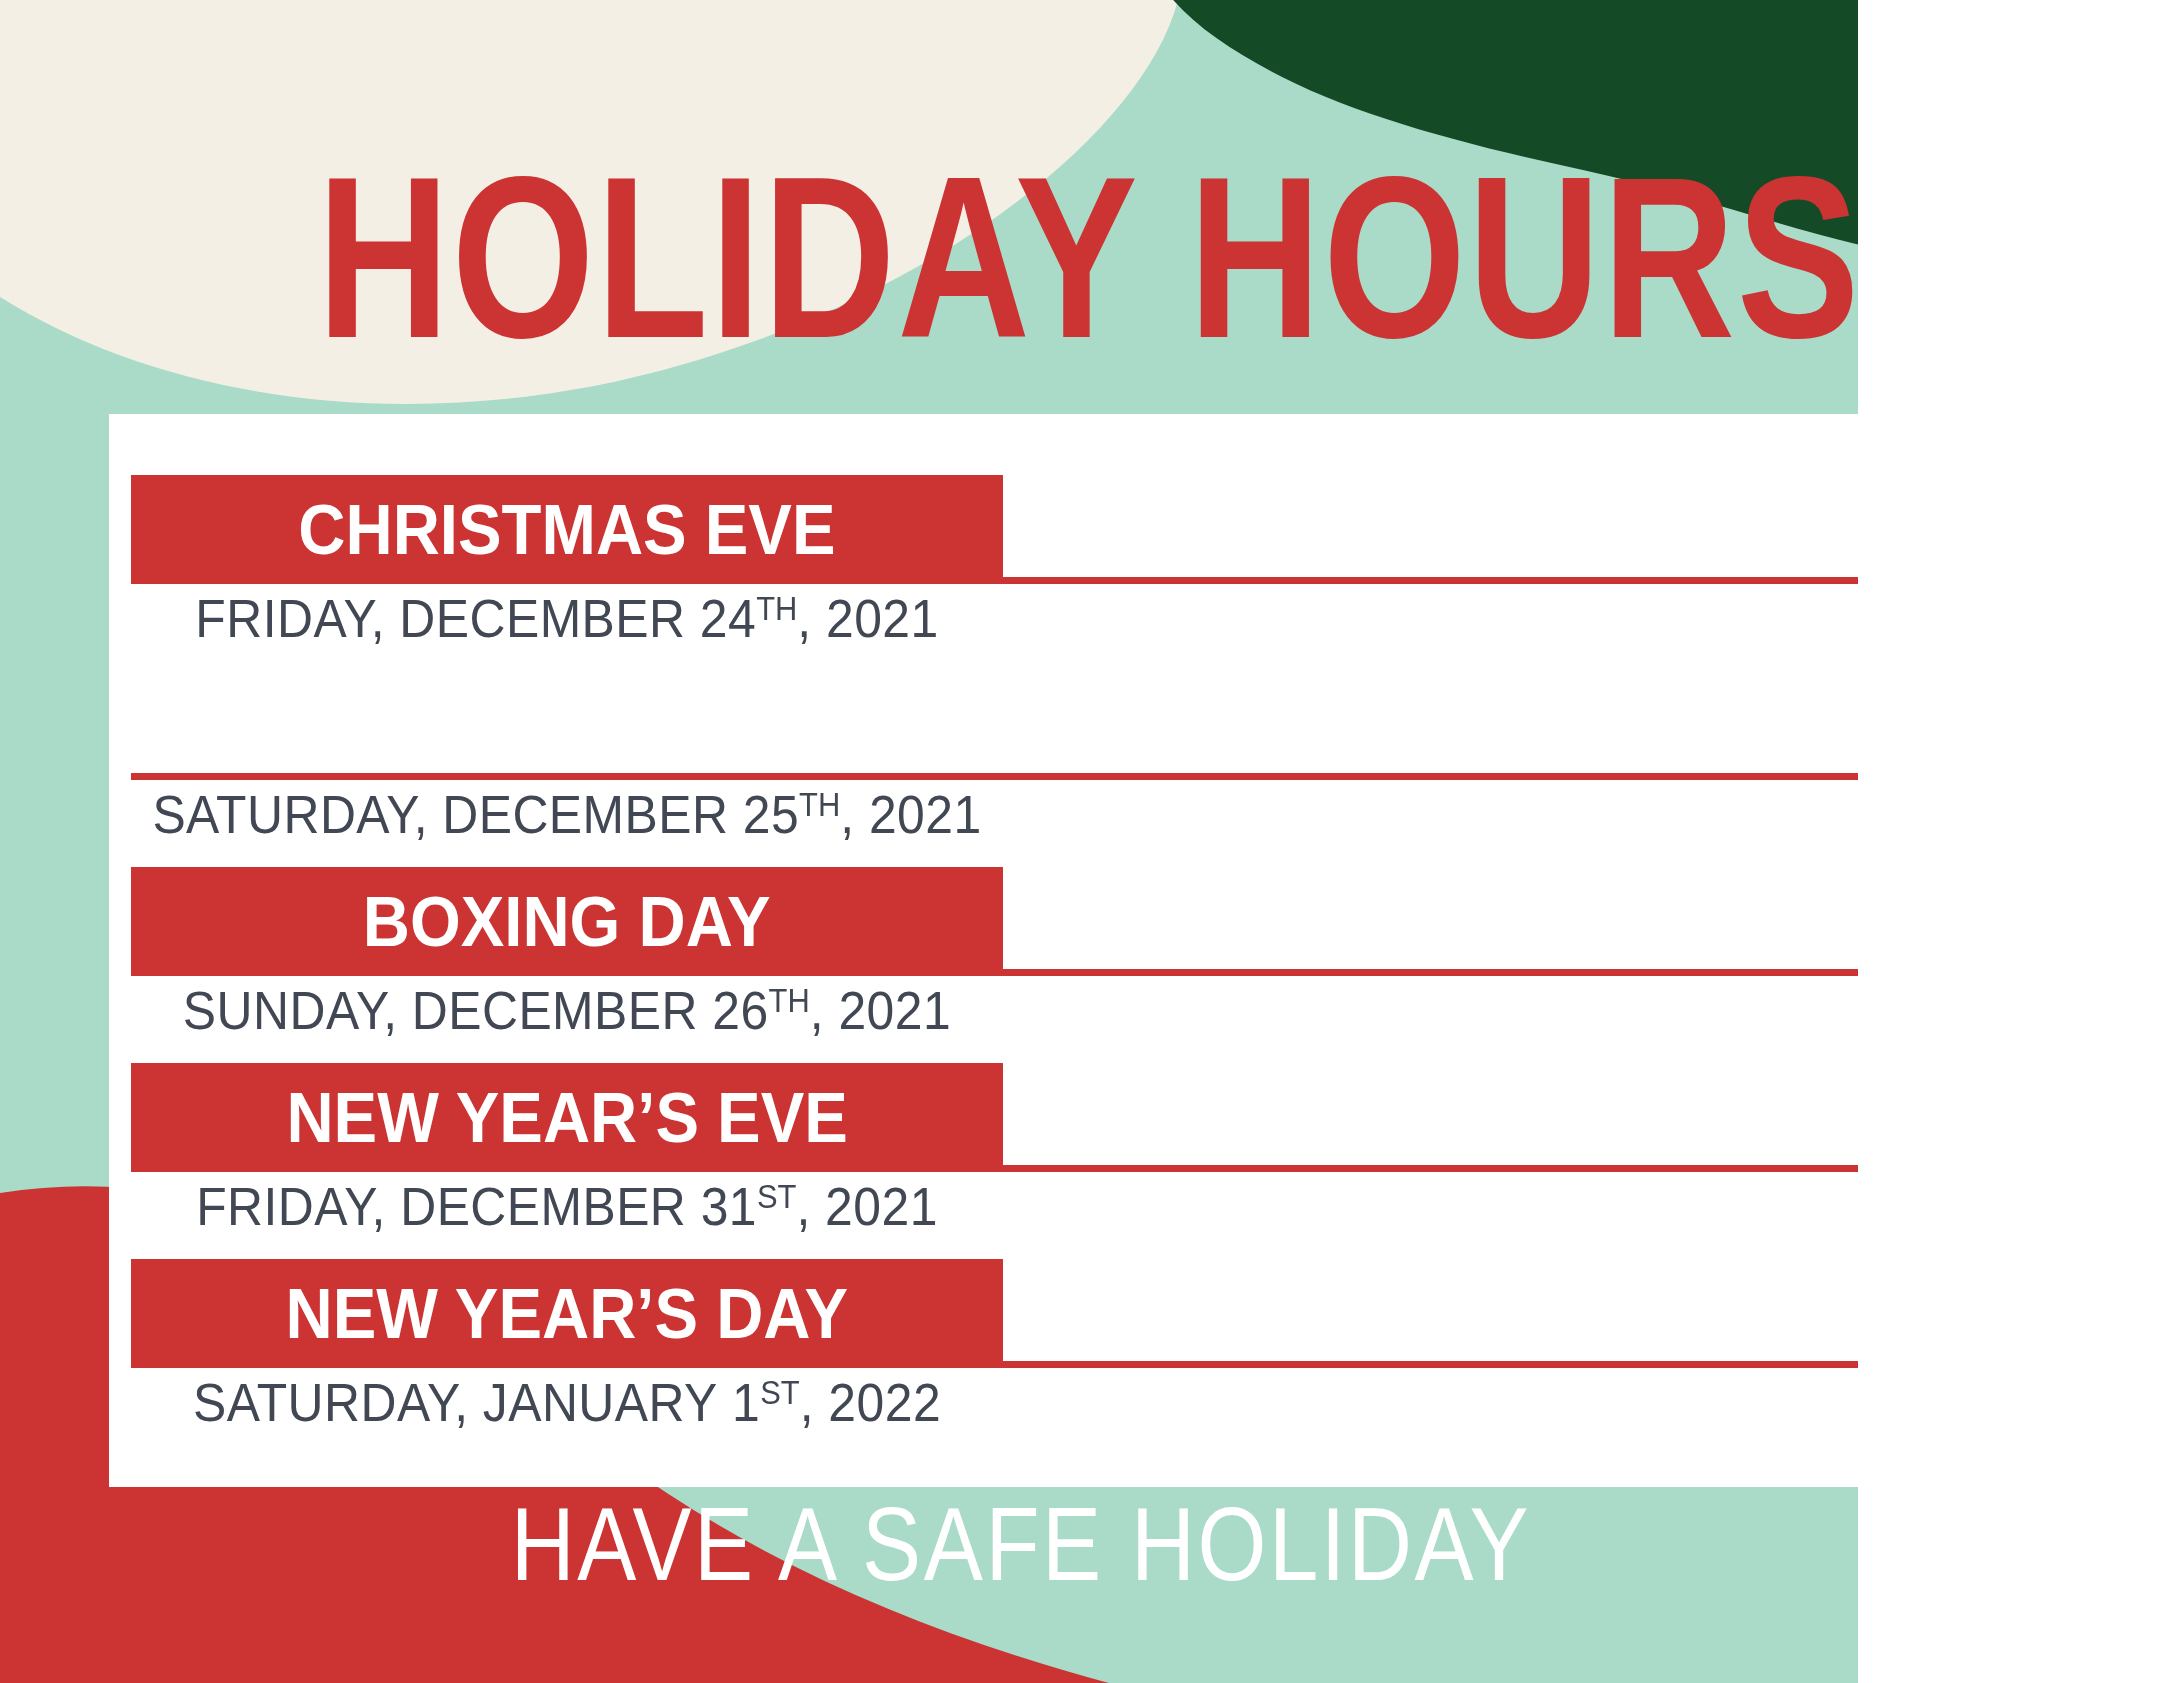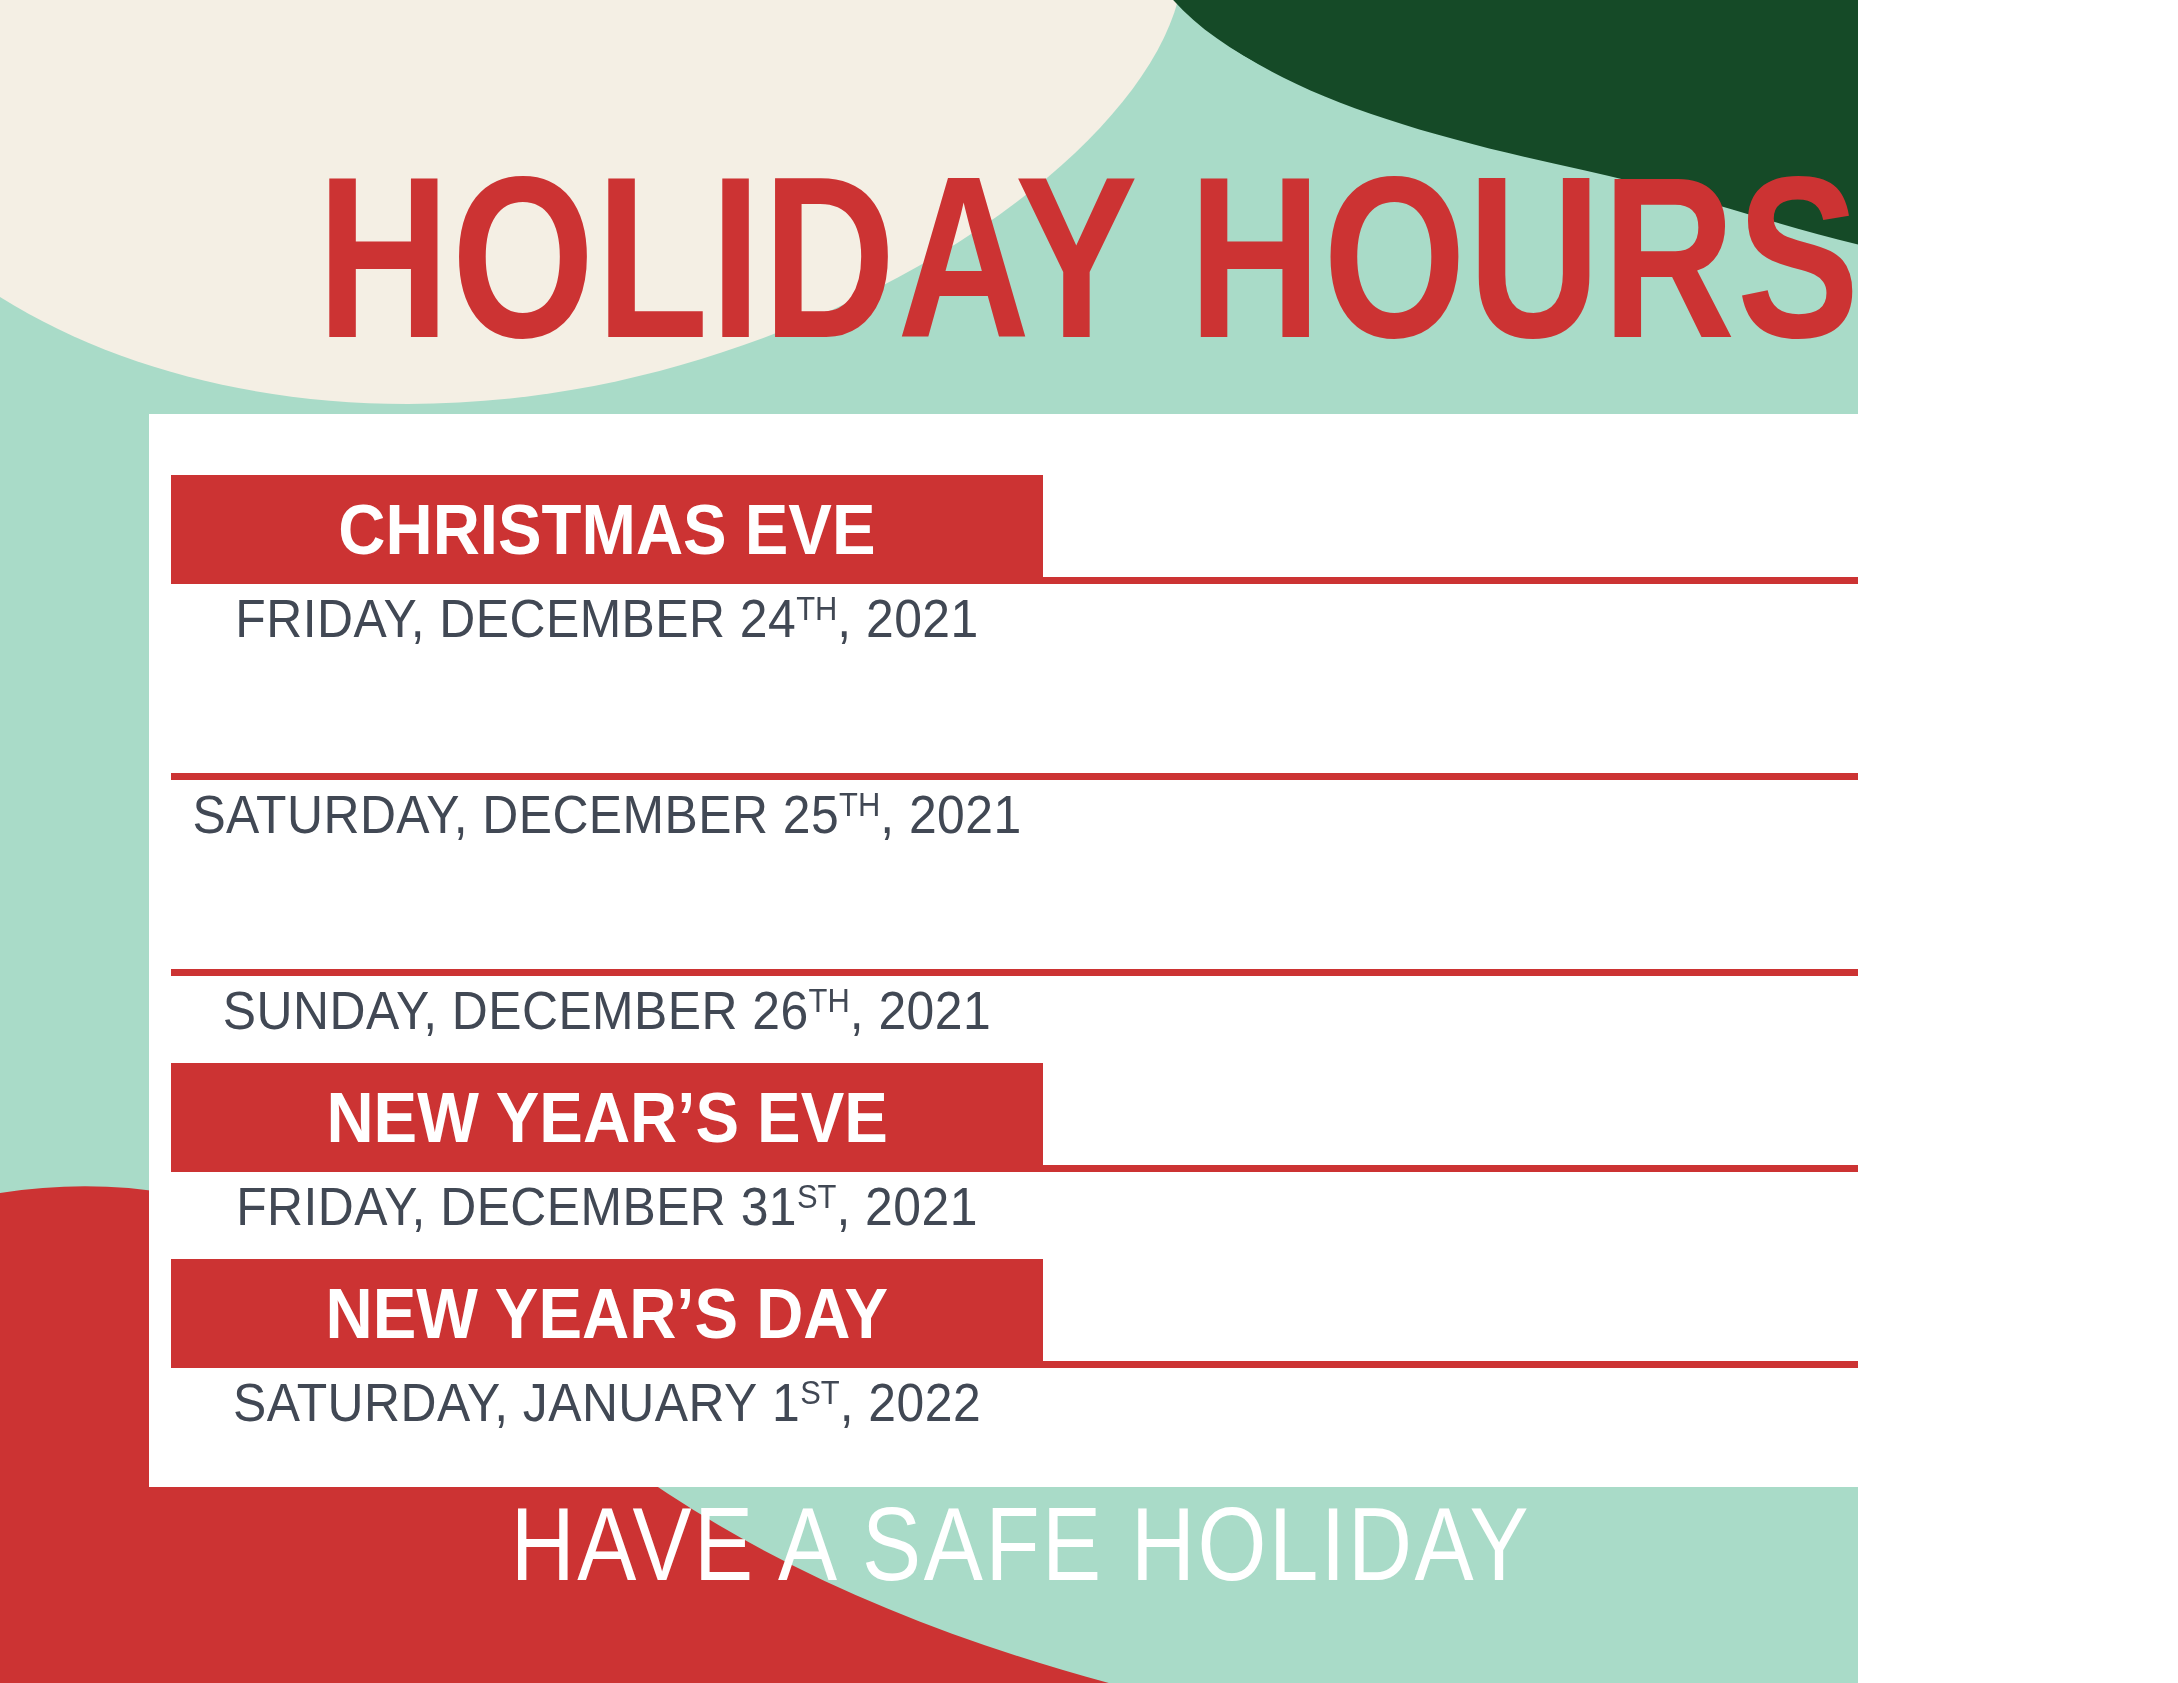--- a/index.html
+++ b/index.html
@@ -46,21 +46,20 @@
 
   
   .card {
     position: absolute;
     left: 109px;
     top: 414px;
     width: 1978px;
     height: 1073px;
     background: #ffffff;
     z-index: 2;
-    margin-left: 40px;
   }
 
   .rows {
     position: absolute;
     left: 0;
     top: 0;
     width: 100%;
   }
 
   .row {
@@ -187,20 +186,23 @@
         <div class="date-line"><span>FRIDAY,</span>&nbsp;<span>DECEMBER</span>&nbsp;<span>24</span><sup>TH</sup>,&nbsp;<span>2021</span></div>
       </div>
 
       <div class="row">
         <div class="row-rule"></div>
         <div class="date-line"><span>SATURDAY,</span>&nbsp;<span>DECEMBER</span>&nbsp;<span>25</span><sup>TH</sup>,&nbsp;<span>2021</span></div>
       </div>
 
       <div class="row">
         <div class="row-rule"></div>
+        <div class="banner">
+          <span class="banner-label">BOXING DAY</span>
+        </div>
         <div class="date-line"><span>SUNDAY,</span>&nbsp;<span>DECEMBER</span>&nbsp;<span>26</span><sup>TH</sup>,&nbsp;<span>2021</span></div>
       </div>
 
       <div class="row">
         <div class="row-rule"></div>
         <div class="banner">
           <span class="banner-label">NEW YEAR’S EVE</span>
         </div>
         <div class="date-line"><span>FRIDAY,</span>&nbsp;<span>DECEMBER</span>&nbsp;<span>31</span><sup>ST</sup>,&nbsp;<span>2021</span></div>
       </div>

